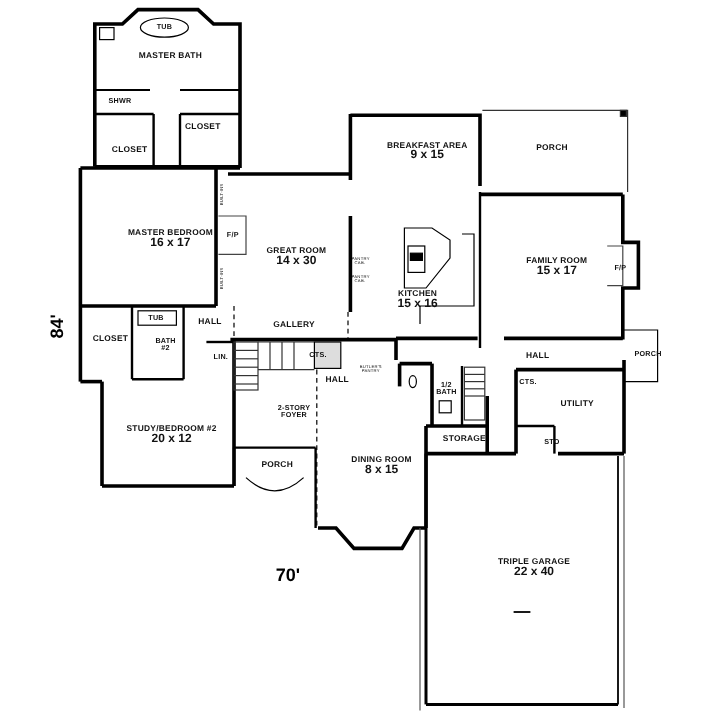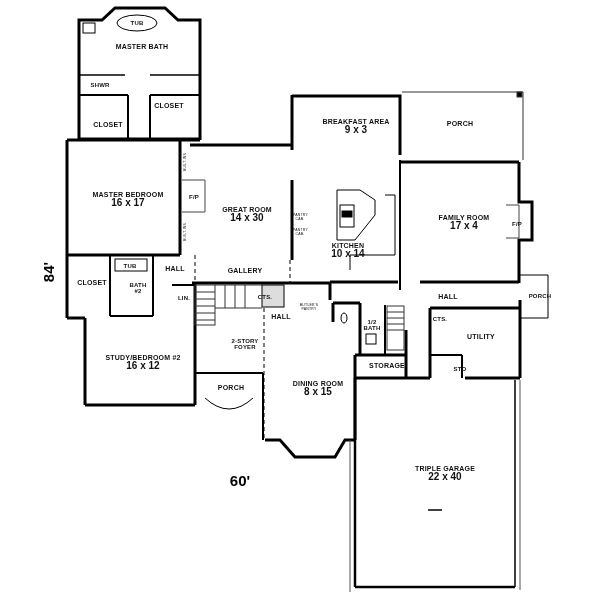--- a/index.html
+++ b/index.html
@@ -166,48 +166,48 @@
     </div>
   <div class="lbl sm" style="left:100px;top:85px">
       <span class="n">SHWR</span>
     </div>
   <div class="lbl" style="left:108px;top:125px">
       <span class="n">CLOSET</span>
     </div>
   <div class="lbl" style="left:169px;top:106px">
       <span class="n">CLOSET</span>
     </div>
-  <div class="lbl" style="left:128px;top:200px">
+  <div class="lbl" style="left:142px;top:200px">
       <span class="n">MASTER BEDROOM</span>
       <span class="d">16 x 17</span>
     </div>
   <div class="lbl sm" style="left:194px;top:197px">
       <span class="n">F/P</span>
     </div>
   <div class="lbl" style="left:247px;top:215px">
       <span class="n">GREAT ROOM</span>
       <span class="d">14 x 30</span>
     </div>
   <div class="lbl" style="left:245px;top:271px">
       <span class="n">GALLERY</span>
     </div>
   <div class="lbl" style="left:356px;top:127px">
       <span class="n">BREAKFAST AREA</span>
-      <span class="d">9 x 3</span>
+      <span class="d">9 x 15</span>
     </div>
   <div class="lbl" style="left:460px;top:124px">
       <span class="n">PORCH</span>
     </div>
   <div class="lbl" style="left:348px;top:251px">
       <span class="n">KITCHEN</span>
-      <span class="d">10 x 14</span>
+      <span class="d">15 x 16</span>
     </div>
   <div class="lbl" style="left:464px;top:223px">
       <span class="n">FAMILY ROOM</span>
-      <span class="d">17 x 4</span>
+      <span class="d">15 x 17</span>
     </div>
   <div class="lbl sm" style="left:517px;top:224px">
       <span class="n">F/P</span>
     </div>
   <div class="lbl sm" style="left:540px;top:296px">
       <span class="n">PORCH</span>
     </div>
   <div class="lbl" style="left:448px;top:297px">
       <span class="n">HALL</span>
     </div>
@@ -230,21 +230,21 @@
       <span class="n">CTS.</span>
     </div>
   <div class="lbl" style="left:281px;top:317px">
       <span class="n">HALL</span>
     </div>
   <div class="lbl tiny" style="left:309px;top:308px;width:22px;white-space:normal">
       <span class="n">BUTLER'S PANTRY</span>
     </div>
   <div class="lbl" style="left:143px;top:363px">
       <span class="n">STUDY/BEDROOM #2</span>
-      <span class="d">16 x 12</span>
+      <span class="d">20 x 12</span>
     </div>
   <div class="lbl sm" style="left:245px;top:344px;width:34px;white-space:normal">
       <span class="n">2-STORY FOYER</span>
     </div>
   <div class="lbl" style="left:231px;top:388px">
       <span class="n">PORCH</span>
     </div>
   <div class="lbl" style="left:318px;top:389px">
       <span class="n">DINING ROOM</span>
       <span class="d">8 x 15</span>
@@ -276,14 +276,14 @@
       <span class="n">BUILT-INS</span>
     </div>
   <div class="lbl tiny" style="left:300px;top:218px;width:14px;white-space:normal">
       <span class="n">PANTRY CAB.</span>
     </div>
   <div class="lbl tiny" style="left:300px;top:233px;width:14px;white-space:normal">
       <span class="n">PANTRY CAB.</span>
     </div>
 </div>
 
-<div class="dim" style="left:240px;top:480px">60'</div>
+<div class="dim" style="left:240px;top:480px">70'</div>
 <div class="dim v" style="left:48px;top:272px">84'</div>
 
 </body></html>

